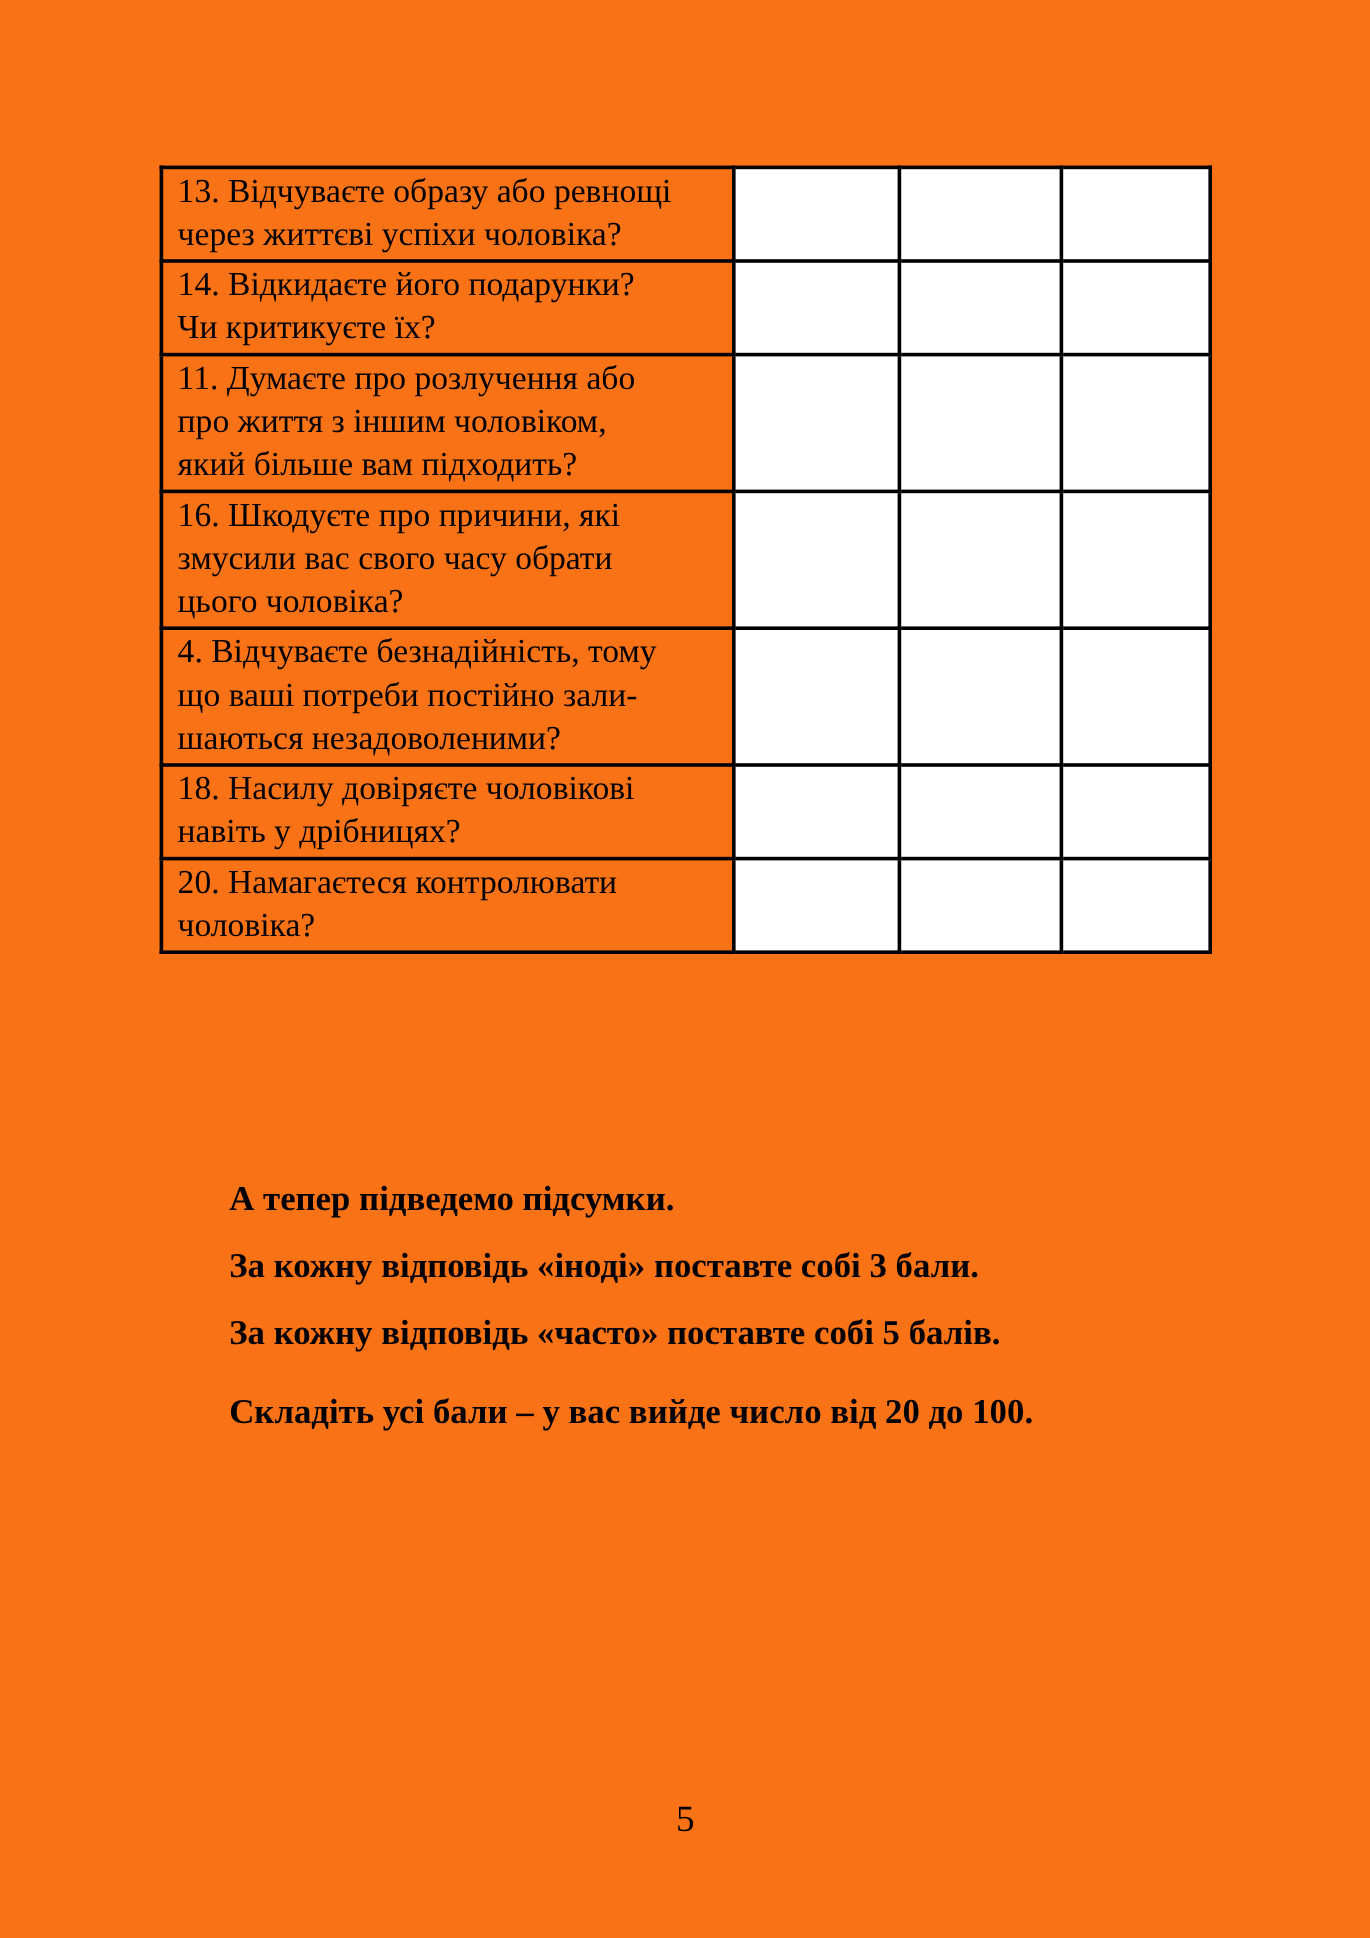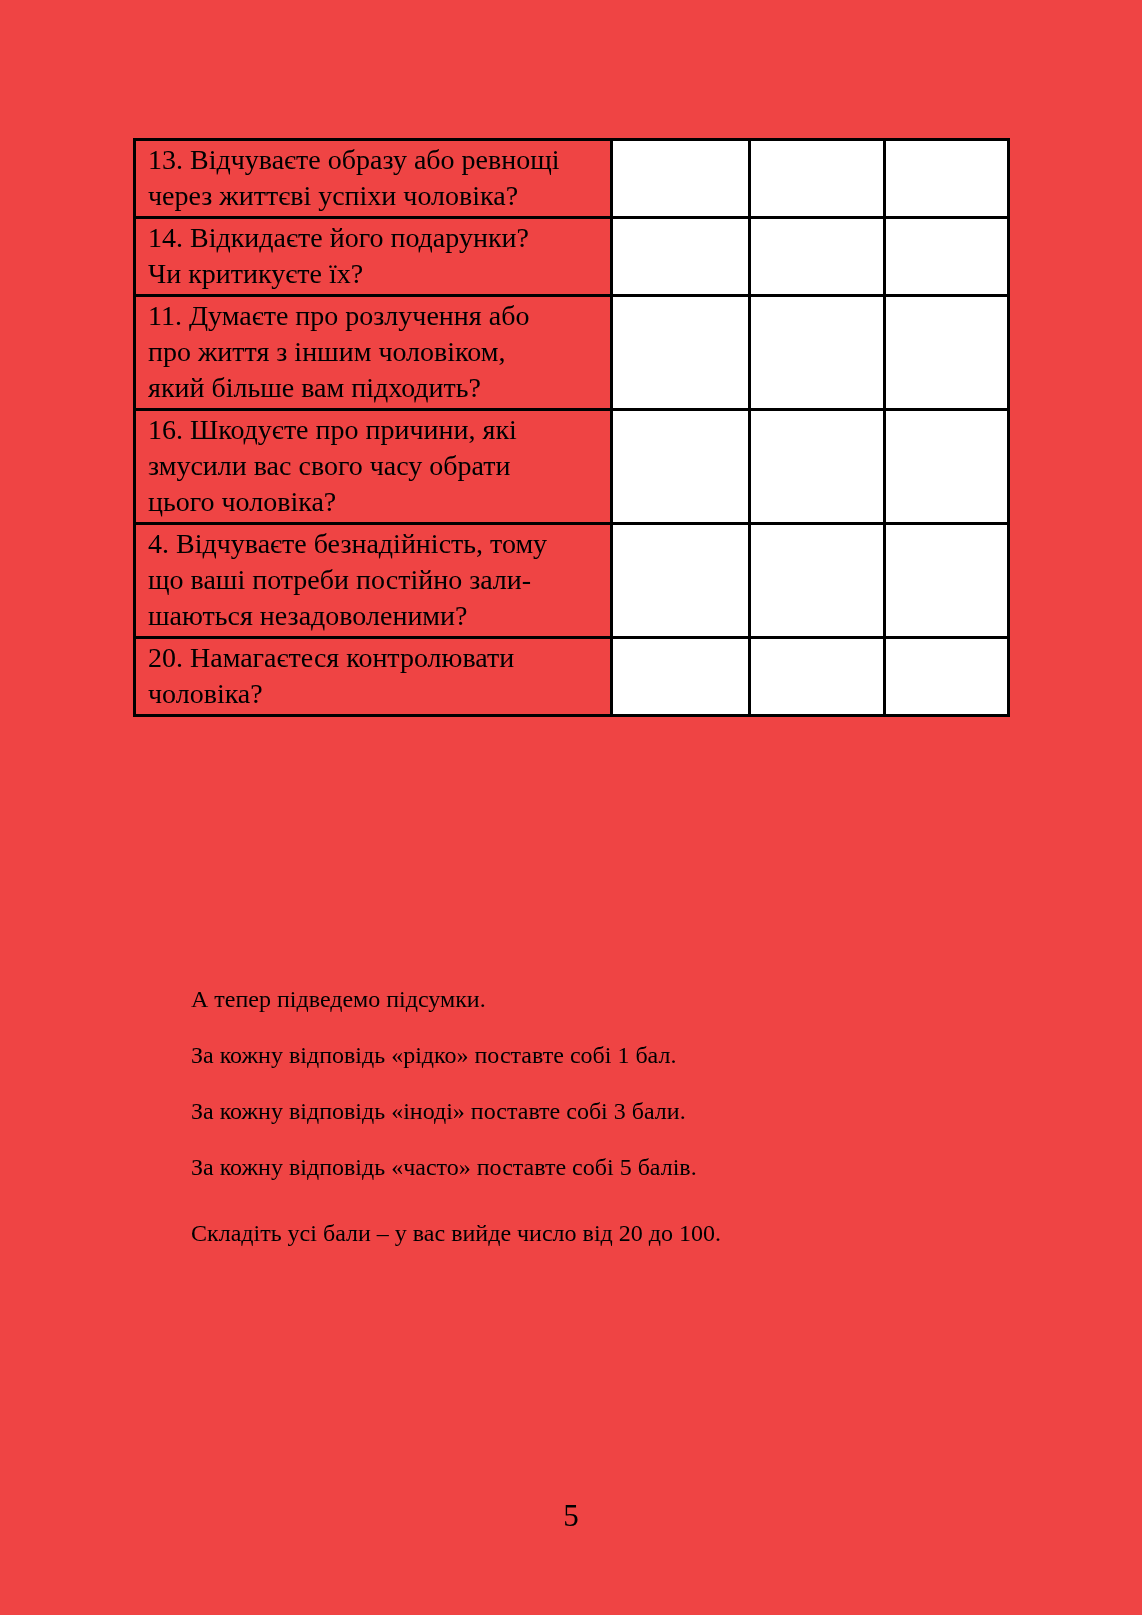--- a/index.html
+++ b/index.html
@@ -4,21 +4,21 @@
 <style>
   html, body {
     margin: 0;
     padding: 0;
     background: #ffffff;
   }
   .page {
     position: relative;
     width: 1142px;
     height: 1615px;
-    background: #ef4444;
+    background: #f97316;
     color: #000000;
     font-family: "Liberation Serif", "DejaVu Serif", serif;
     overflow: hidden;
   }
   table.quiz-table {
     position: absolute;
     left: 133px;
     top: 138px;
     width: 874px;
     border-collapse: collapse;
@@ -38,23 +38,24 @@
     background: #ffffff;
   }
   .summary {
     position: absolute;
     left: 191px;
     top: 982px;
     width: 920px;
   }
   .summary p {
     margin: 0 0 22px 0;
-    font-size: 24px;
+    font-size: 29px;
     line-height: 34px;
     white-space: nowrap;
+    font-weight: bold;
   }
   .summary p.final {
     margin-top: 32px;
   }
   .page-number {
     position: absolute;
     left: 0;
     top: 1498px;
     width: 1142px;
     text-align: center;
@@ -106,33 +107,39 @@
         <td class="a-cell"></td>
       </tr>
       <tr style="height:108px">
         <td class="q-cell">4. Відчуваєте безнадійність, тому
 що ваші потреби постійно зали-
 шаються незадоволеними?</td>
         <td class="a-cell"></td>
         <td class="a-cell"></td>
         <td class="a-cell"></td>
       </tr>
+      <tr style="height:77px">
+        <td class="q-cell">18. Насилу довіряєте чоловікові
+навіть у дрібницях?</td>
+        <td class="a-cell"></td>
+        <td class="a-cell"></td>
+        <td class="a-cell"></td>
+      </tr>
       <tr style="height:76px">
         <td class="q-cell">20. Намагаєтеся контролювати
 чоловіка?</td>
         <td class="a-cell"></td>
         <td class="a-cell"></td>
         <td class="a-cell"></td>
       </tr>
     </tbody>
   </table>
 
   <div class="summary">
     <p>А тепер підведемо підсумки.</p>
-    <p>За кожну відповідь «рідко» поставте собі 1 бал.</p>
     <p>За кожну відповідь «іноді» поставте собі 3 бали.</p>
     <p>За кожну відповідь «часто» поставте собі 5 балів.</p>
     <p class="final">Складіть усі бали – у вас вийде число від 20 до 100.</p>
   </div>
 
   <div class="page-number">5</div>
 
 </div>
 
 </body></html>

